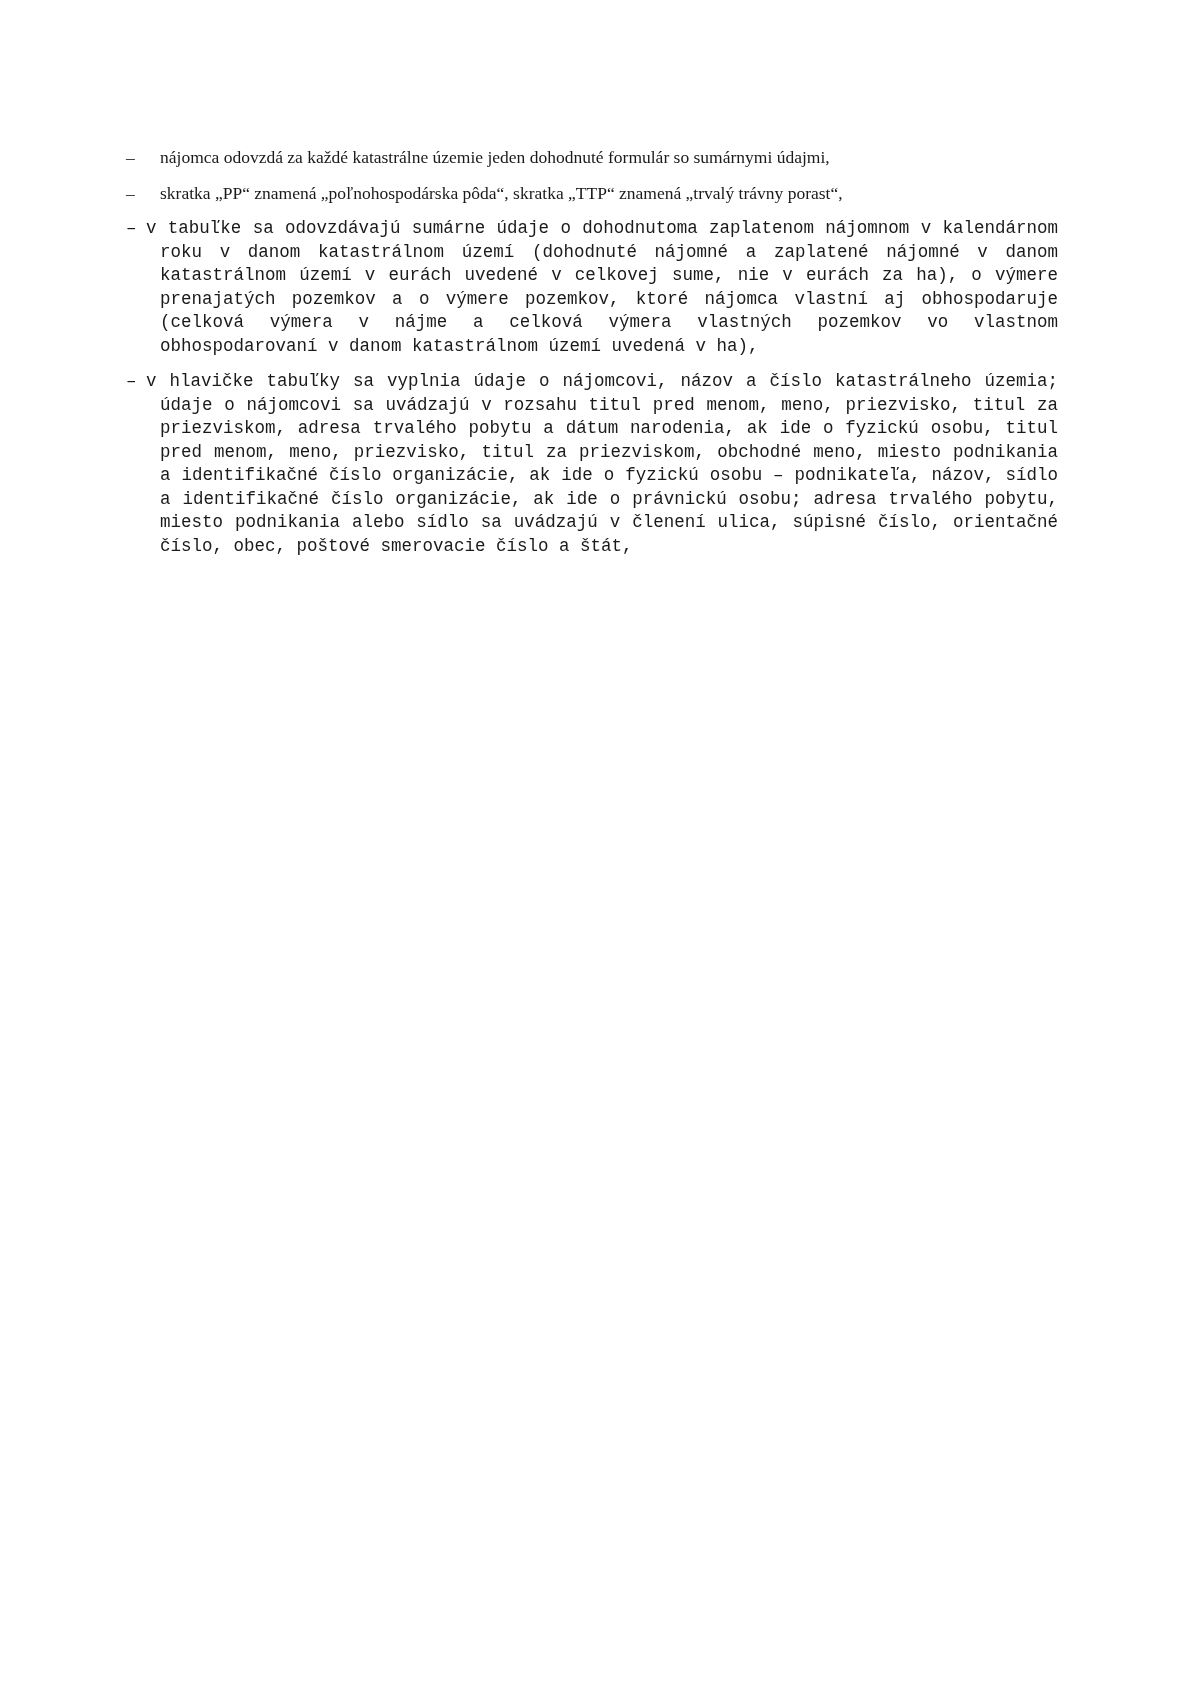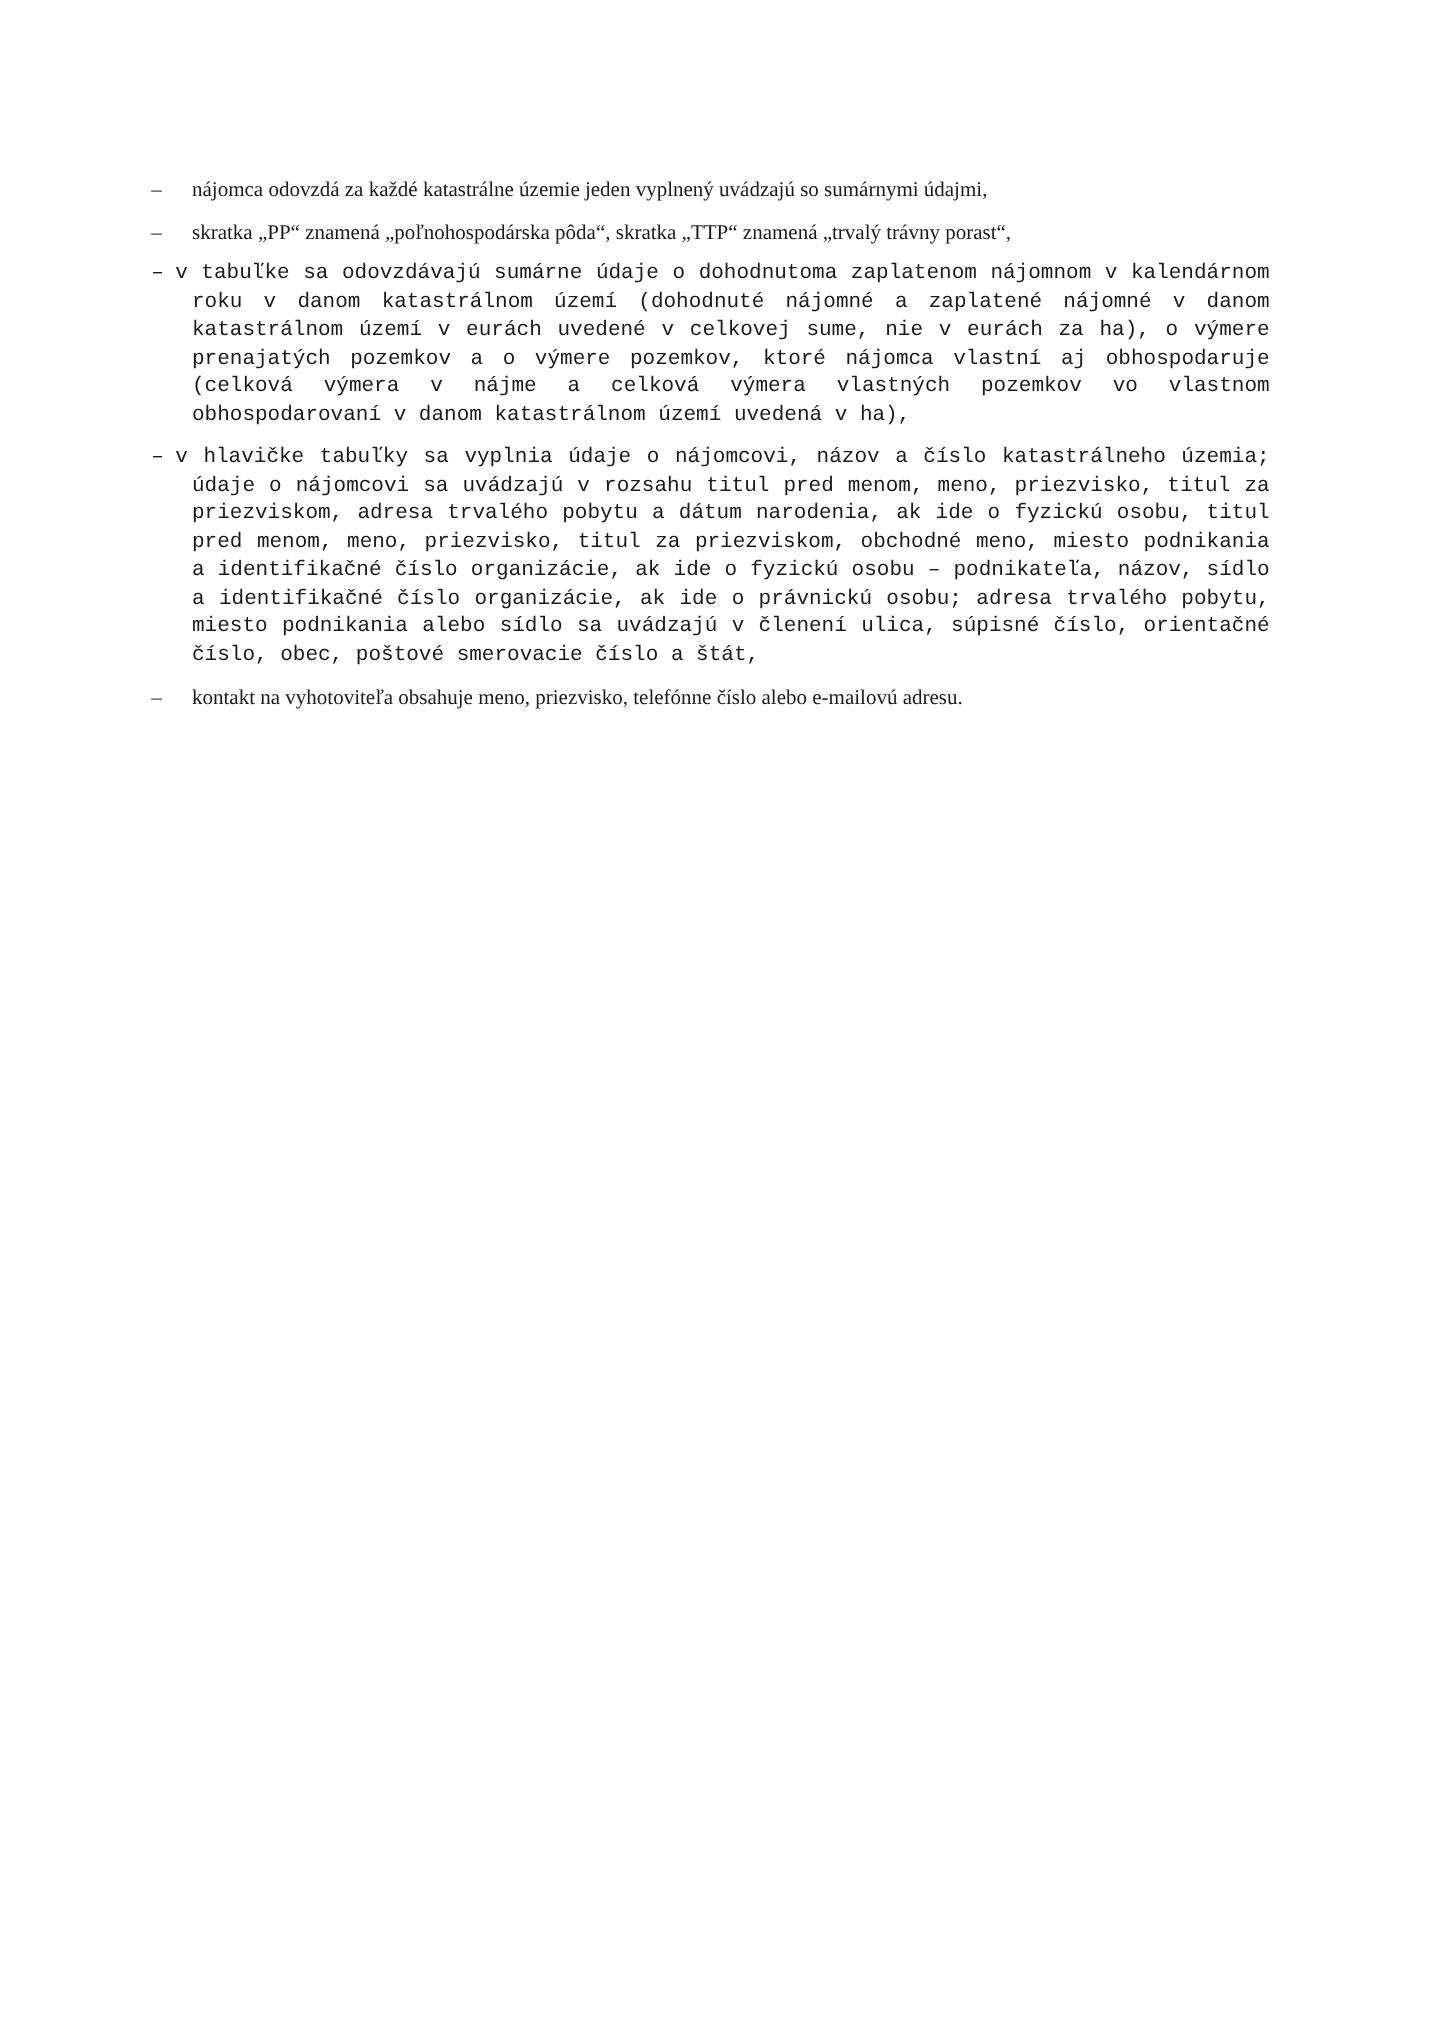--- a/index.html
+++ b/index.html
@@ -59,24 +59,23 @@
     width: 20px;
   }
 </style>
 </head>
 <body>
 
 <div class="page">
   <div class="content">
 
 
-    <p class="note tabbed"><span class="dash">–</span><span>nájomca odovzdá za každé katastrálne územie jeden vyplnený uvádzajú so sumárnymi údajmi,</span></p>
+    <p class="note tabbed"><span class="dash">–</span><span>nájomca odovzdá za každé katastrálne územie jeden dohodnuté formulár so sumárnymi údajmi,</span></p>
 
     <p class="note tabbed"><span class="dash">–</span><span>skratka „PP“ znamená „poľnohospodárska pôda“, skratka „TTP“ znamená „trvalý trávny porast“,</span></p>
 
     <p class="note justified"><span class="dash">–</span><span>v tabuľke sa odovzdávajú sumárne údaje o dohodnutoma zaplatenom nájomnom v kalendárnom roku v danom katastrálnom území (dohodnuté nájomné a zaplatené nájomné v danom katastrálnom území v eurách uvedené v celkovej sume, nie v eurách za ha), o výmere prenajatých pozemkov a o výmere pozemkov, ktoré nájomca vlastní aj obhospodaruje (celková výmera v nájme a celková výmera vlastných pozemkov vo vlastnom obhospodarovaní v danom katastrálnom území uvedená v ha),</span></p>
 
     <p class="note justified"><span class="dash">–</span><span>v hlavičke tabuľky sa vyplnia údaje o nájomcovi, názov a číslo katastrálneho územia; údaje o nájomcovi sa uvádzajú v rozsahu titul pred menom, meno, priezvisko, titul za priezviskom, adresa trvalého pobytu a dátum narodenia, ak ide o fyzickú osobu, titul pred menom, meno, priezvisko, titul za priezviskom, obchodné meno, miesto podnikania a identifikačné číslo organizácie, ak ide o fyzickú osobu – podnikateľa, názov, sídlo a identifikačné číslo organizácie, ak ide o právnickú osobu; adresa trvalého pobytu, miesto podnikania alebo sídlo sa uvádzajú v členení ulica, súpisné číslo, orientačné číslo, obec, poštové smerovacie číslo a štát,</span></p>
 
-    <p class="note tabbed"><span class="dash">–</span><span>kontakt na vyhotoviteľa obsahuje meno, priezvisko, telefónne číslo alebo e-mailovú adresu.</span></p>
 
   </div>
 </div>
 
 </body></html>

